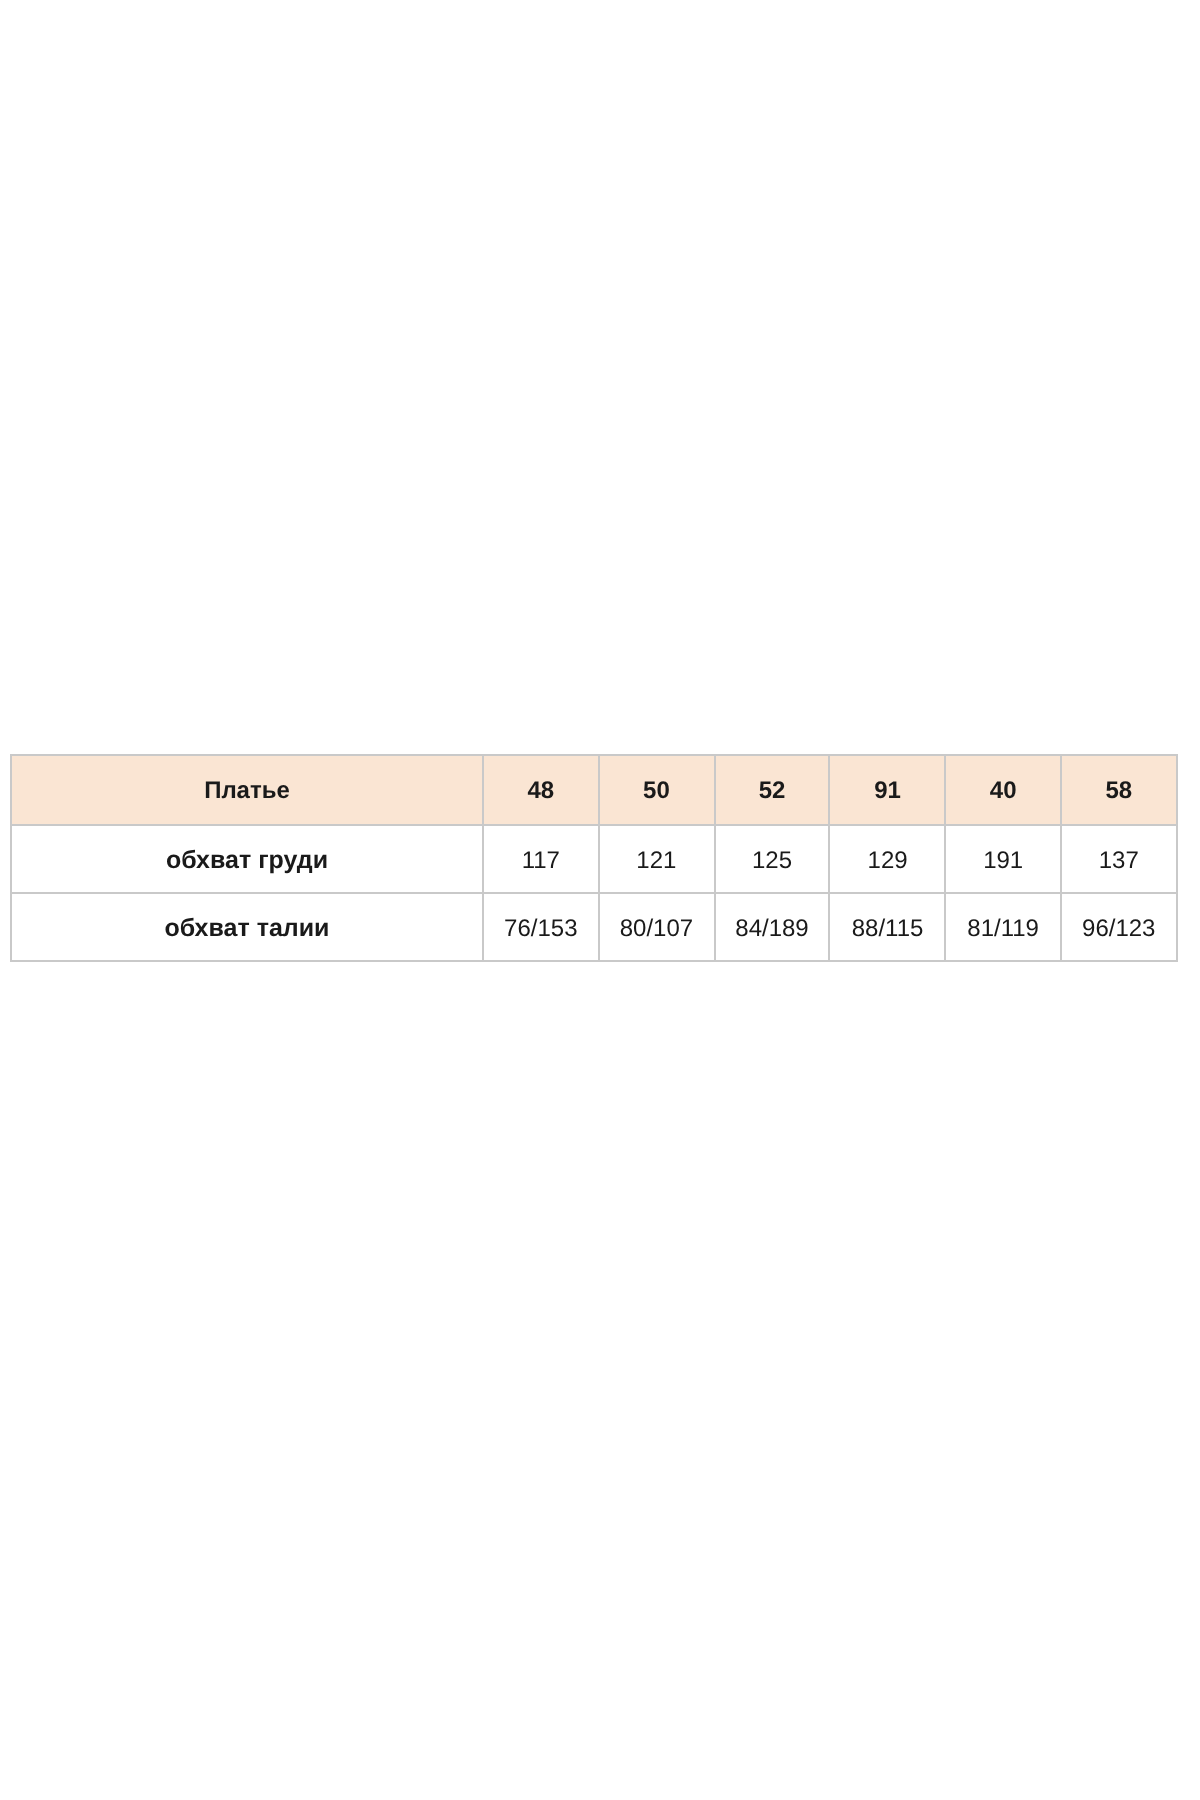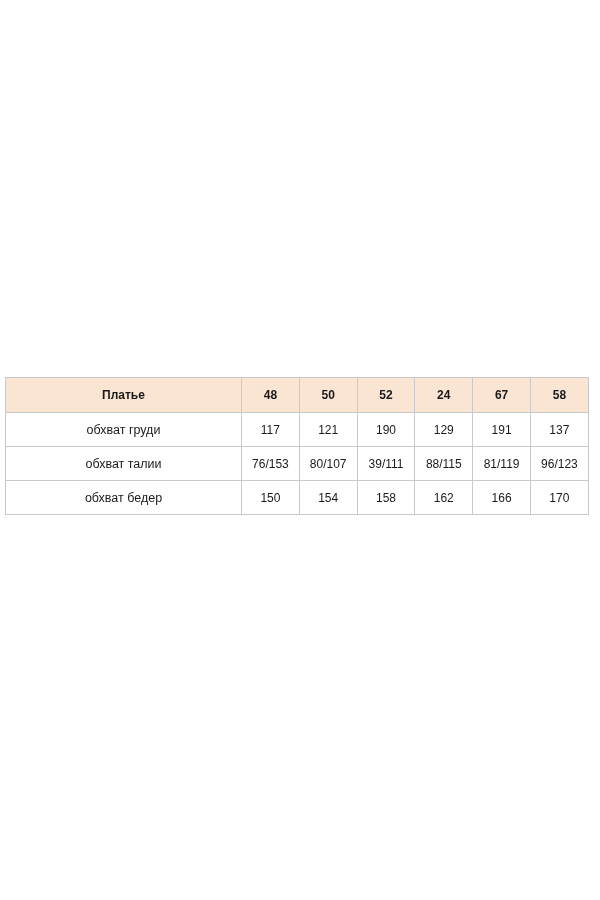--- a/index.html
+++ b/index.html
@@ -54,20 +54,21 @@
 
   table.size-table tr.head-row th.label-head {
     text-align: center;
   }
 
   
   table.size-table td.row-label {
     text-align: center;
     background: #ffffff;
     font-size: 12.5px;
+    font-weight: bold;
   }
 
   
   col.c-label { width: 236px; }
   col.c-size  { width: 57.8px; }
 </style>
 </head>
 <body>
 
 <div class="table-wrap">
@@ -80,49 +81,40 @@
       <col class="c-size">
       <col class="c-size">
       <col class="c-size">
     </colgroup>
     <tbody>
       <tr class="head-row">
         <th class="label-head">Платье</th>
         <th>48</th>
         <th>50</th>
         <th>52</th>
-        <th>24</th>
-        <th>67</th>
+        <th>91</th>
+        <th>40</th>
         <th>58</th>
       </tr>
 
       <tr>
         <td class="row-label">обхват груди</td>
         <td>117</td>
         <td>121</td>
-        <td>190</td>
+        <td>125</td>
         <td>129</td>
         <td>191</td>
         <td>137</td>
       </tr>
 
       <tr>
         <td class="row-label">обхват талии</td>
         <td>76/153</td>
         <td>80/107</td>
-        <td>39/111</td>
+        <td>84/189</td>
         <td>88/115</td>
         <td>81/119</td>
         <td>96/123</td>
       </tr>
 
-      <tr>
-        <td class="row-label">обхват бедер</td>
-        <td>150</td>
-        <td>154</td>
-        <td>158</td>
-        <td>162</td>
-        <td>166</td>
-        <td>170</td>
-      </tr>
     </tbody>
   </table>
 </div>
 
 </body></html>

